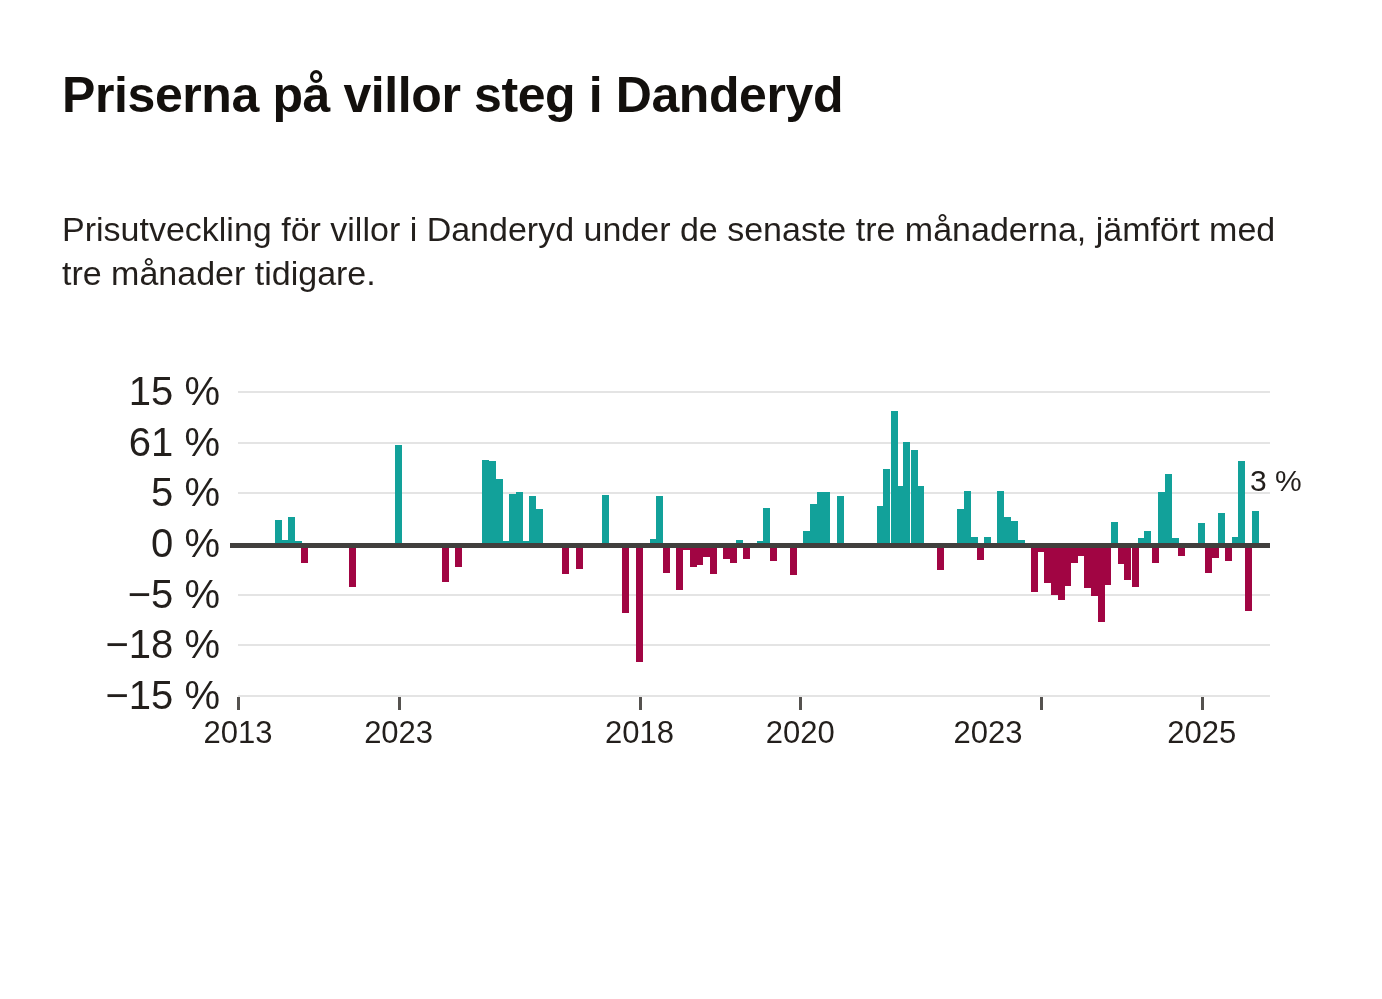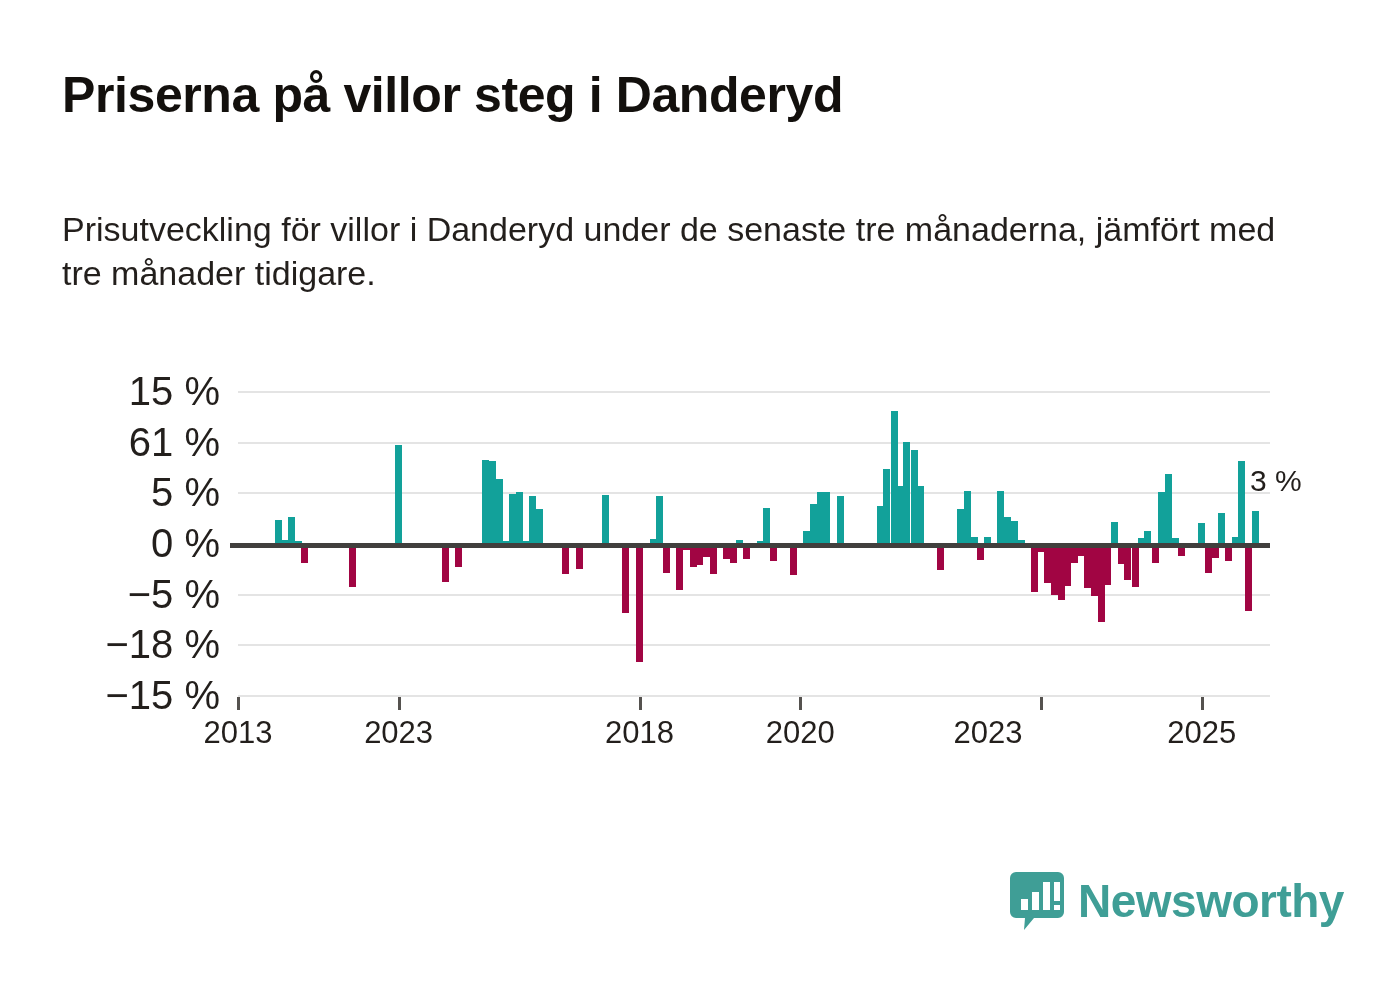--- a/index.html
+++ b/index.html
@@ -284,27 +284,14 @@
         <div class="xtick" style="left: 1040.11px;"></div>
         <div class="xtick-label" style="left: 988px;">2023</div>
         <div class="xtick" style="left: 1200.74px;"></div>
         <div class="xtick-label" style="left: 1201.74px;">2025</div>
       </div>
     <div id="annots">
         <div class="annotation" style="left: 1249.92px; top: 104.2px;">3 %</div>
       </div>
   </div>
 
-  <div class="logo">
-    <div class="logo-mark">
-      <svg width="54" height="58" viewBox="0 0 54 58" xmlns="http://www.w3.org/2000/svg">
-        <path d="M6 0 H48 A6 6 0 0 1 54 6 V40 A6 6 0 0 1 48 46 H24 L14 58 L15 46 H6 A6 6 0 0 1 0 40 V6 A6 6 0 0 1 6 0 Z" fill="#3f9e96"></path>
-        <rect x="11" y="27" width="7" height="11" fill="#ffffff"></rect>
-        <rect x="22" y="20" width="7" height="18" fill="#ffffff"></rect>
-        <rect x="33" y="10" width="7" height="28" fill="#ffffff"></rect>
-        <rect x="44" y="10" width="6" height="19" fill="#ffffff"></rect>
-        <rect x="44" y="33" width="6" height="5" fill="#ffffff"></rect>
-      </svg>
-    </div>
-    <div class="logo-text">Newsworthy</div>
-  </div>
 
 </div>
 
 </body></html>

